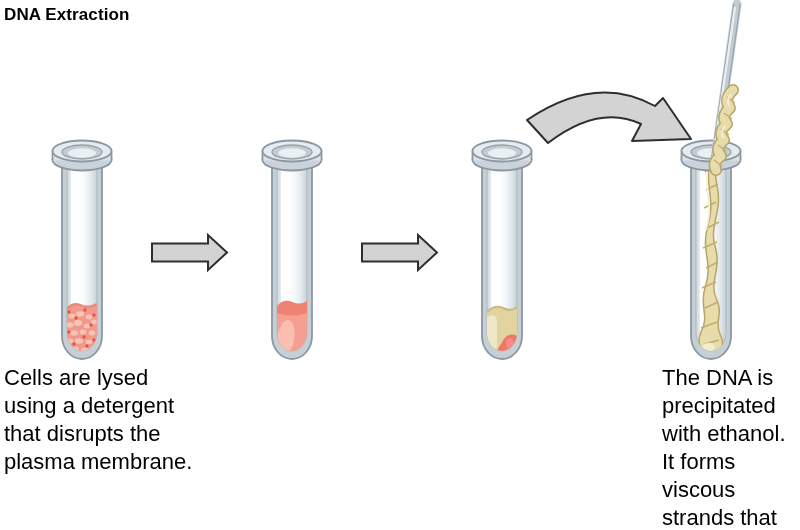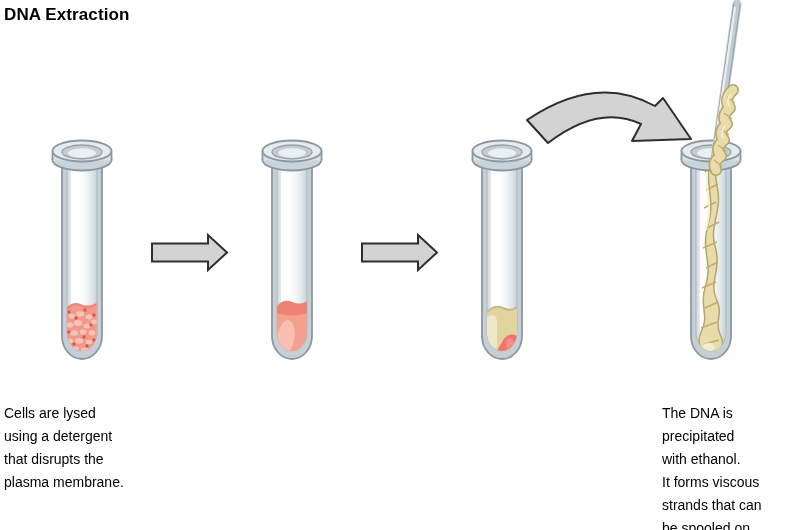--- a/index.html
+++ b/index.html
@@ -20,23 +20,23 @@
     font-weight: bold;
     letter-spacing: 0.1px;
   }
   .diagram-svg {
     position: absolute;
     left: 0;
     top: 0;
   }
   .caption {
     position: absolute;
-    top: 402px;
-    font-size: 14px;
-    line-height: 23px;
+    top: 364px;
+    font-size: 22px;
+    line-height: 28px;
     white-space: pre-line;
   }
   .cap1 { left: 4px;   width: 210px; }
   .cap2 { left: 229px; width: 195px; }
   .cap3 { left: 431px; width: 205px; }
   .cap4 { left: 662px; width: 140px; }
 </style>
 </head>
 <body>
 

